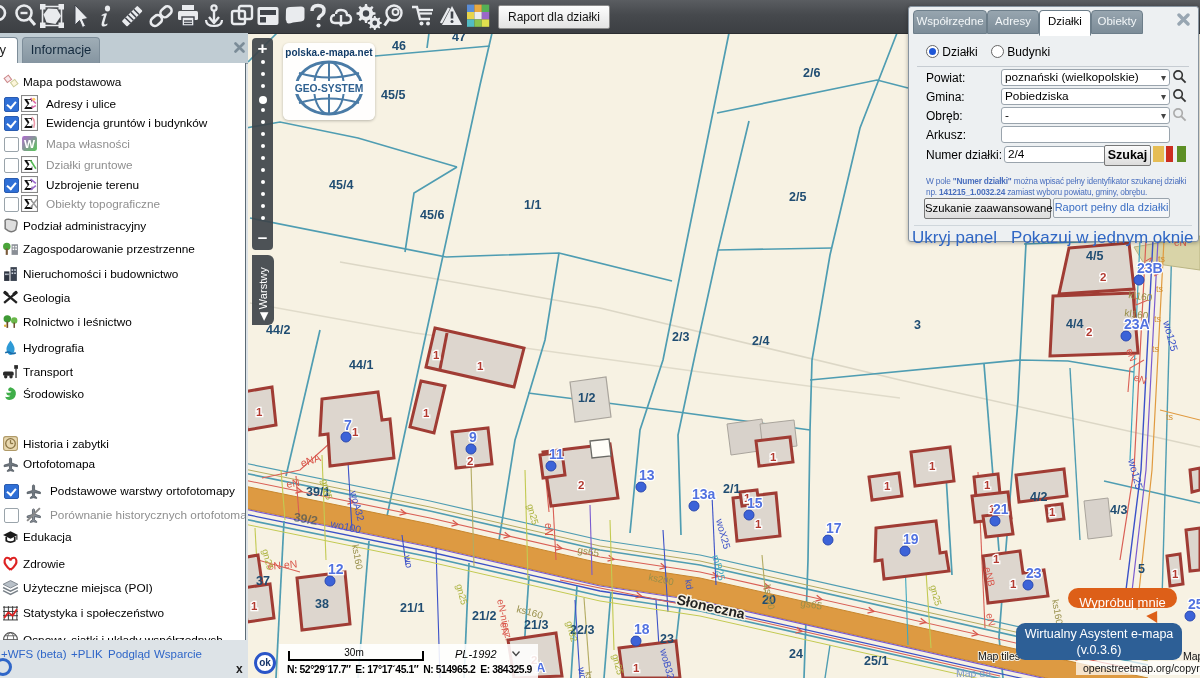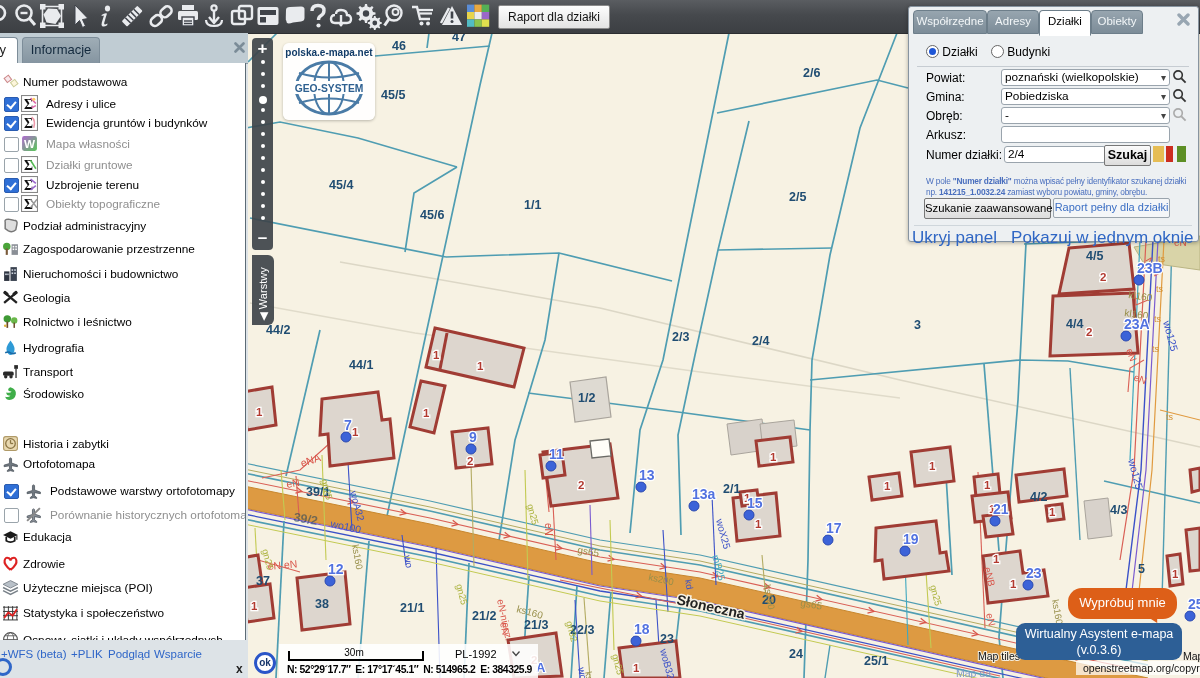--- a/index.html
+++ b/index.html
@@ -76,24 +76,24 @@
  border:1px solid #9aa4ad;border-radius:2px;font-size:11px;text-align:center;line-height:17px;color:#3c6fc4;white-space:nowrap;}
 #rlinks{position:absolute;left:3px;top:221px;font-size:17px;color:#2f66c4;}
 
 #okbtn{left:254px;top:652px;width:16px;height:16px;background:#fff;border:3.5px solid #2a55c8;
  border-radius:50%;font-size:10px;font-weight:bold;color:#15356b;text-align:center;line-height:16px;}
 #scalebar{left:279px;top:644px;width:259px;height:34px;background:rgba(255,255,255,.88);}
 #coords{position:absolute;left:8px;top:20px;font-size:10.4px;font-weight:bold;color:#000;white-space:nowrap;letter-spacing:-0.45px;}
 #sbar30{position:absolute;left:9px;top:3px;width:132px;text-align:center;font-size:10px;color:#000;}
 #sbrack{position:absolute;left:9px;top:7px;width:132px;height:8px;border-left:2px solid #000;
  border-right:2px solid #000;border-bottom:2px solid #000;}
-#pl1992{position:absolute;left:176px;top:4px;font-size:11px;color:#000;}
+#pl1992{position:absolute;left:176px;top:4px;font-size:11px;color:#000;font-style:italic;}
 #plchev{position:absolute;left:232px;top:3px;font-size:11px;color:#222;}
 
-#wyprobuj{left:1068px;top:588px;width:109px;height:31px;background:#dd5f18;border-radius:14px;
+#wyprobuj{left:1068px;top:588px;width:109px;height:20px;background:#dd5f18;border-radius:14px;
  color:#fff;font-size:13px;text-align:center;line-height:29px;}
 #wyptail{left:1148px;top:613px;width:0;height:0;border-left:7px solid transparent;
  border-right:5px solid transparent;border-top:11px solid #dd5f18;transform:rotate(-25deg);}
 #asystent{left:1016px;top:623px;width:166px;height:37px;background:#2d5f96;border-radius:9px;
  color:#fff;font-size:12.5px;text-align:center;padding-top:3px;box-sizing:border-box;line-height:16px;}
 </style>
 </head>
 <body>
 <div id="stage">
 
@@ -529,21 +529,21 @@
           </svg></div>
     </div>
     <div id="llist">
         <div class="litem" style="top:9px">
           <span style="position:absolute;left:2px;top:0">
             <svg class="licon" viewBox="0 0 16 16">
               <path d="M2 5 L6 2 L9 6 L5 9 Z" fill="#f8e8ec" stroke="#c88" stroke-width="1"></path>
               <path d="M8 9 L12 6 L15 10 L11 13 Z" fill="#fdf6dc" stroke="#cc9" stroke-width="1"></path>
             </svg>
           </span>
-          <span class="txt" style="left:23px">Numer podstawowa</span>
+          <span class="txt" style="left:23px">Mapa podstawowa</span>
         </div>
 <div class="litem" style="top:31px">
           <span class="cb on"></span>
           <span style="position:absolute;left:21px;top:0">
             <svg class="licon" viewBox="0 0 16 16">
               <rect x="0.5" y="0.5" width="15" height="15" fill="#fff" stroke="#888"></rect>
               <text x="7" y="13" font-size="13" font-weight="bold" font-family="Liberation Serif" fill="#111" text-anchor="middle">Σ</text>
               <path d="M9 3 L14 8 M10 12 L14 10" stroke="#d6a" stroke-width="1.5"></path>
               <circle cx="12" cy="4" r="1.5" fill="#fc6"></circle>
             </svg>

